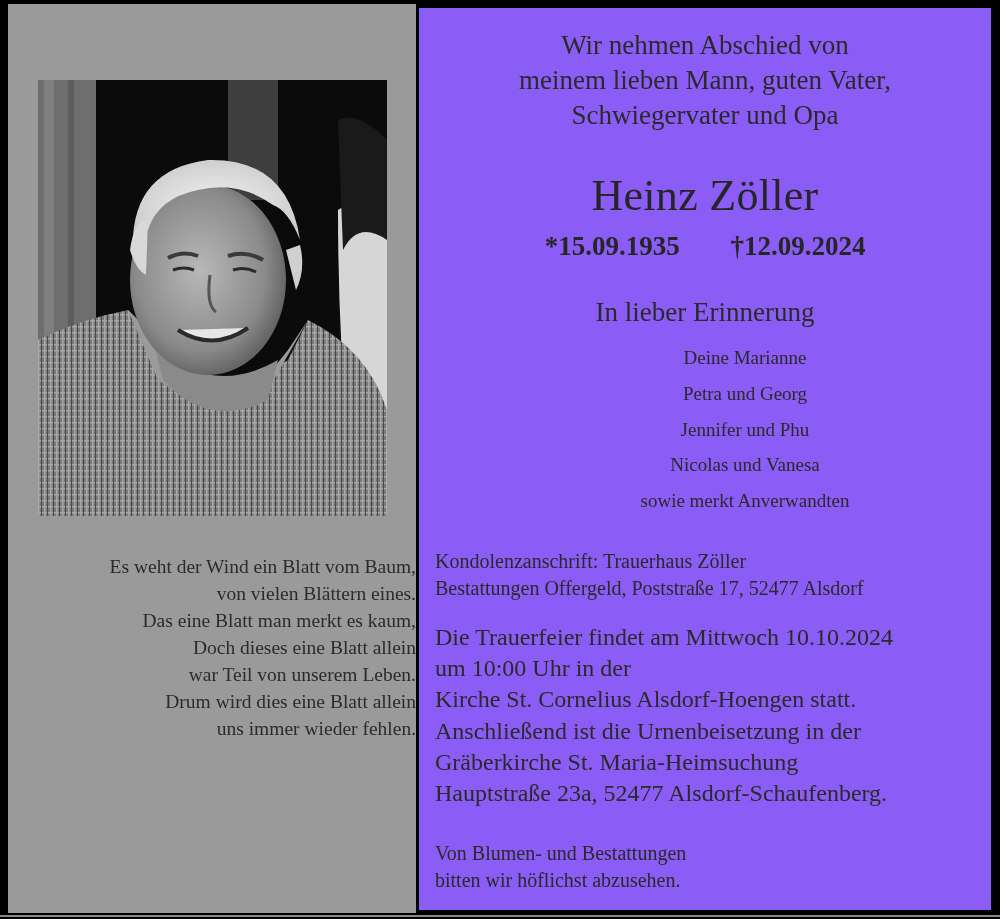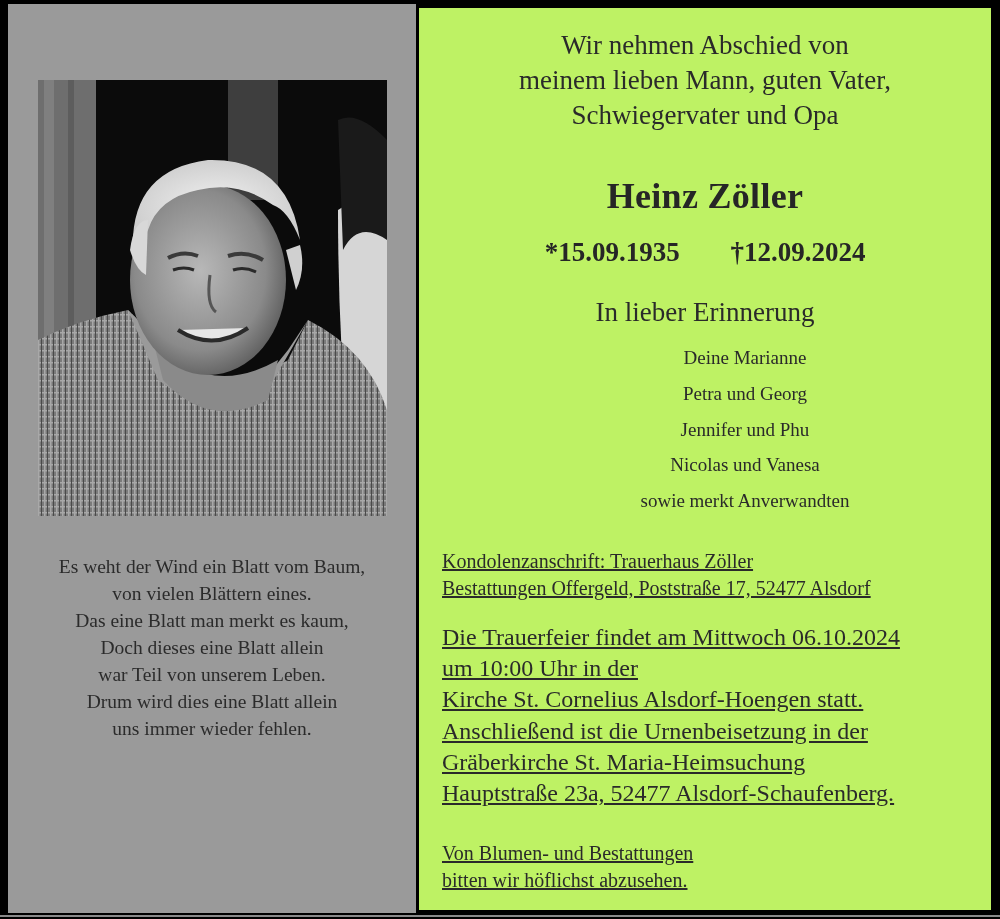--- a/index.html
+++ b/index.html
@@ -16,33 +16,33 @@
   }
   .photo {
     position: absolute; left: 30px; top: 76px; width: 349px; height: 436px;
     background: #0a0a0a; overflow: hidden;
   }
   .photo svg { display: block; }
   .poem {
     position: absolute; left: 0; top: 549px; width: 408px;
     text-align: center; font-size: 19.5px; line-height: 27px; color: #2b2b2b;
   }
-  .poem div { white-space: nowrap; }
+  .poem div { white-space: nowrap; text-align: right; }
   .right-panel {
     position: absolute; left: 419px; top: 8px; width: 572px; height: 902px;
-    background: #bef264;
+    background: #8b5cf6;
   }
   .center { position: absolute; left: 0; width: 572px; text-align: center; white-space: nowrap; }
   .intro { top: 20px; font-size: 27px; line-height: 35px; }
-  .name { top: 160px; font-size: 36px; line-height: 56px; font-weight: bold; color: #262626; letter-spacing: 0.3px; }
-  .dates { top: 224px; font-size: 27px; line-height: 40px; font-weight: bold; color: #262626; font-family: Liberation Serif, serif; }
+  .name { top: 160px; font-size: 44px; line-height: 56px; font-weight: normal; color: #262626; letter-spacing: 0.3px; }
+  .dates { top: 218px; font-size: 27px; line-height: 40px; font-weight: bold; color: #262626; font-family: Liberation Serif, serif; }
   .dates span { display: inline-block; margin: 0 22px; }
   .memory { top: 286px; font-size: 27px; line-height: 36px; }
   .family { top: 332px; font-size: 19px; line-height: 35.8px; margin-left: 40px; }
-  .left-block { position: absolute; left: 23px; white-space: nowrap; text-decoration: underline; }
+  .left-block { position: absolute; left: 16px; white-space: nowrap; }
   .condolence { top: 540px; font-size: 20px; line-height: 27px; }
   .ceremony { top: 614px; font-size: 24px; line-height: 31.2px; }
   .flowers { top: 832px; font-size: 20px; line-height: 27px; }
 </style>
 </head>
 <body>
 
 <div class="left-panel">
   <div class="photo" title="Black-and-white portrait of a smiling white-haired man in a checked shirt">
     <svg width="349" height="436" viewBox="0 0 349 436">
@@ -130,21 +130,21 @@
     <div>Nicolas und Vanesa</div>
     <div>sowie merkt Anverwandten</div>
   </div>
 
   <div class="left-block condolence">
     <div>Kondolenzanschrift: Trauerhaus Zöller</div>
     <div>Bestattungen Offergeld, Poststraße 17, 52477 Alsdorf</div>
   </div>
 
   <div class="left-block ceremony">
-    <div>Die Trauerfeier findet am Mittwoch 06.10.2024</div>
+    <div>Die Trauerfeier findet am Mittwoch 10.10.2024</div>
     <div>um 10:00 Uhr in der</div>
     <div>Kirche St. Cornelius Alsdorf-Hoengen statt.</div>
     <div>Anschließend ist die Urnenbeisetzung in der</div>
     <div>Gräberkirche St. Maria-Heimsuchung</div>
     <div>Hauptstraße 23a, 52477 Alsdorf-Schaufenberg.</div>
   </div>
 
   <div class="left-block flowers">
     <div>Von Blumen- und Bestattungen</div>
     <div>bitten wir höflichst abzusehen.</div>

